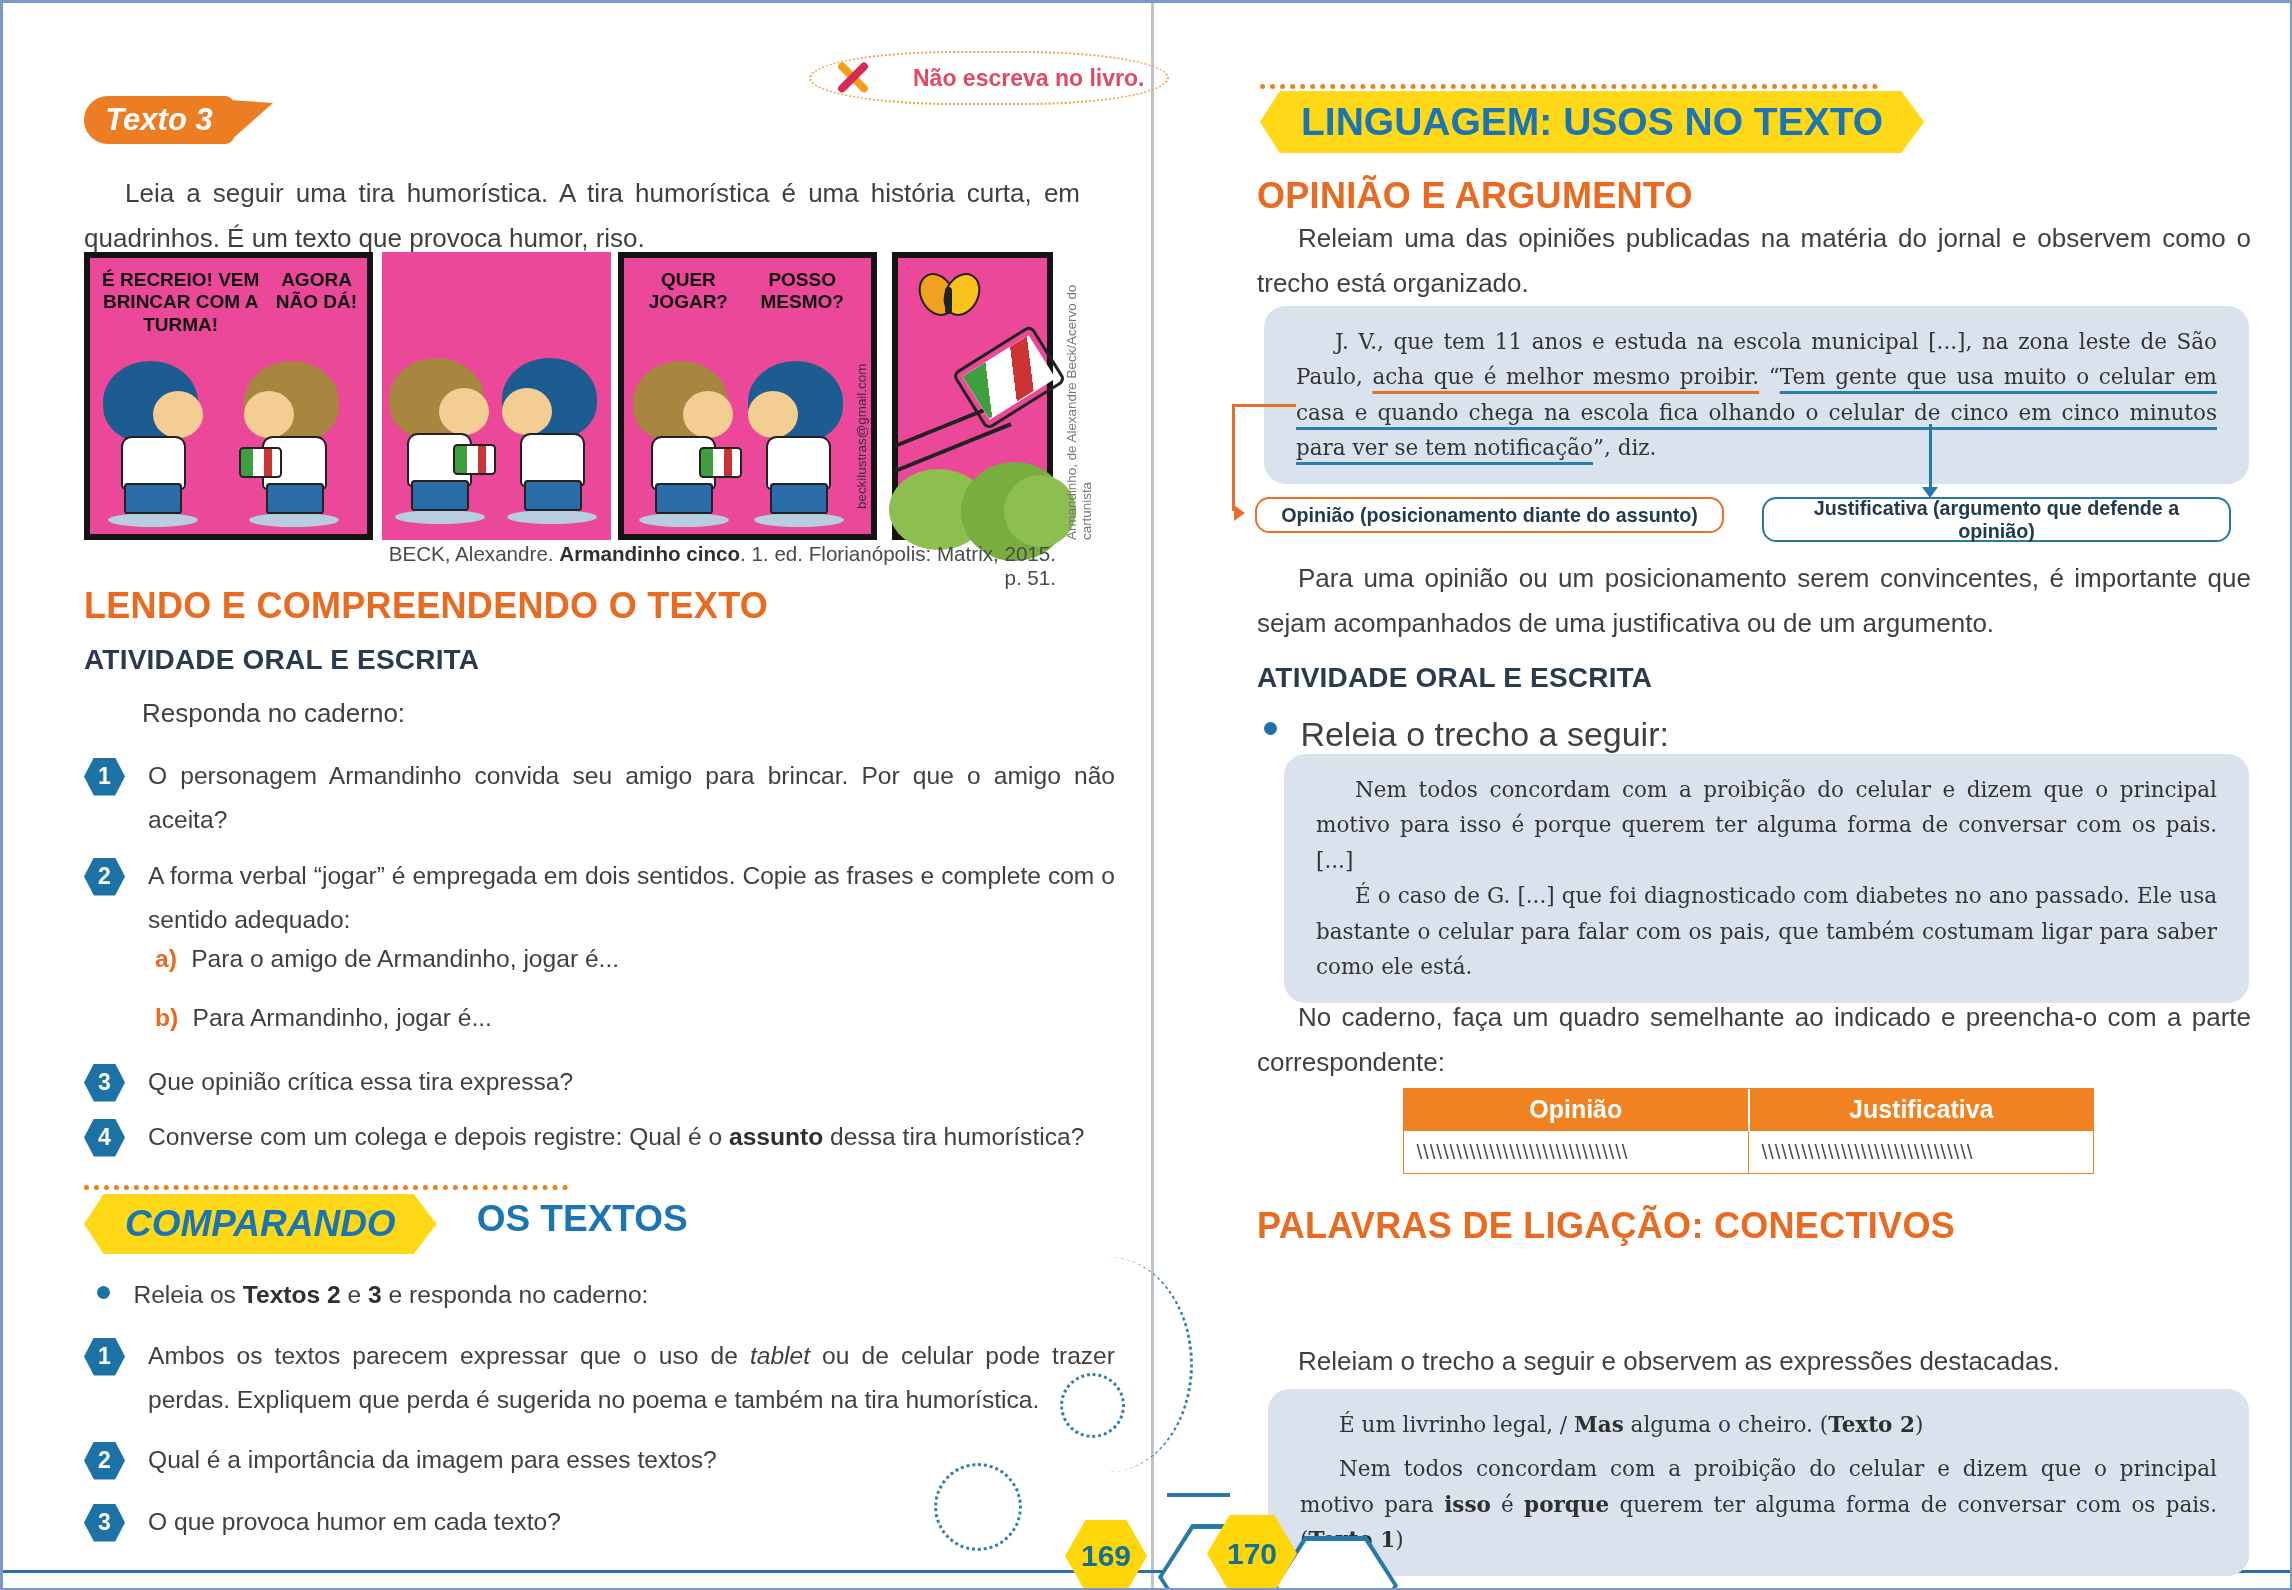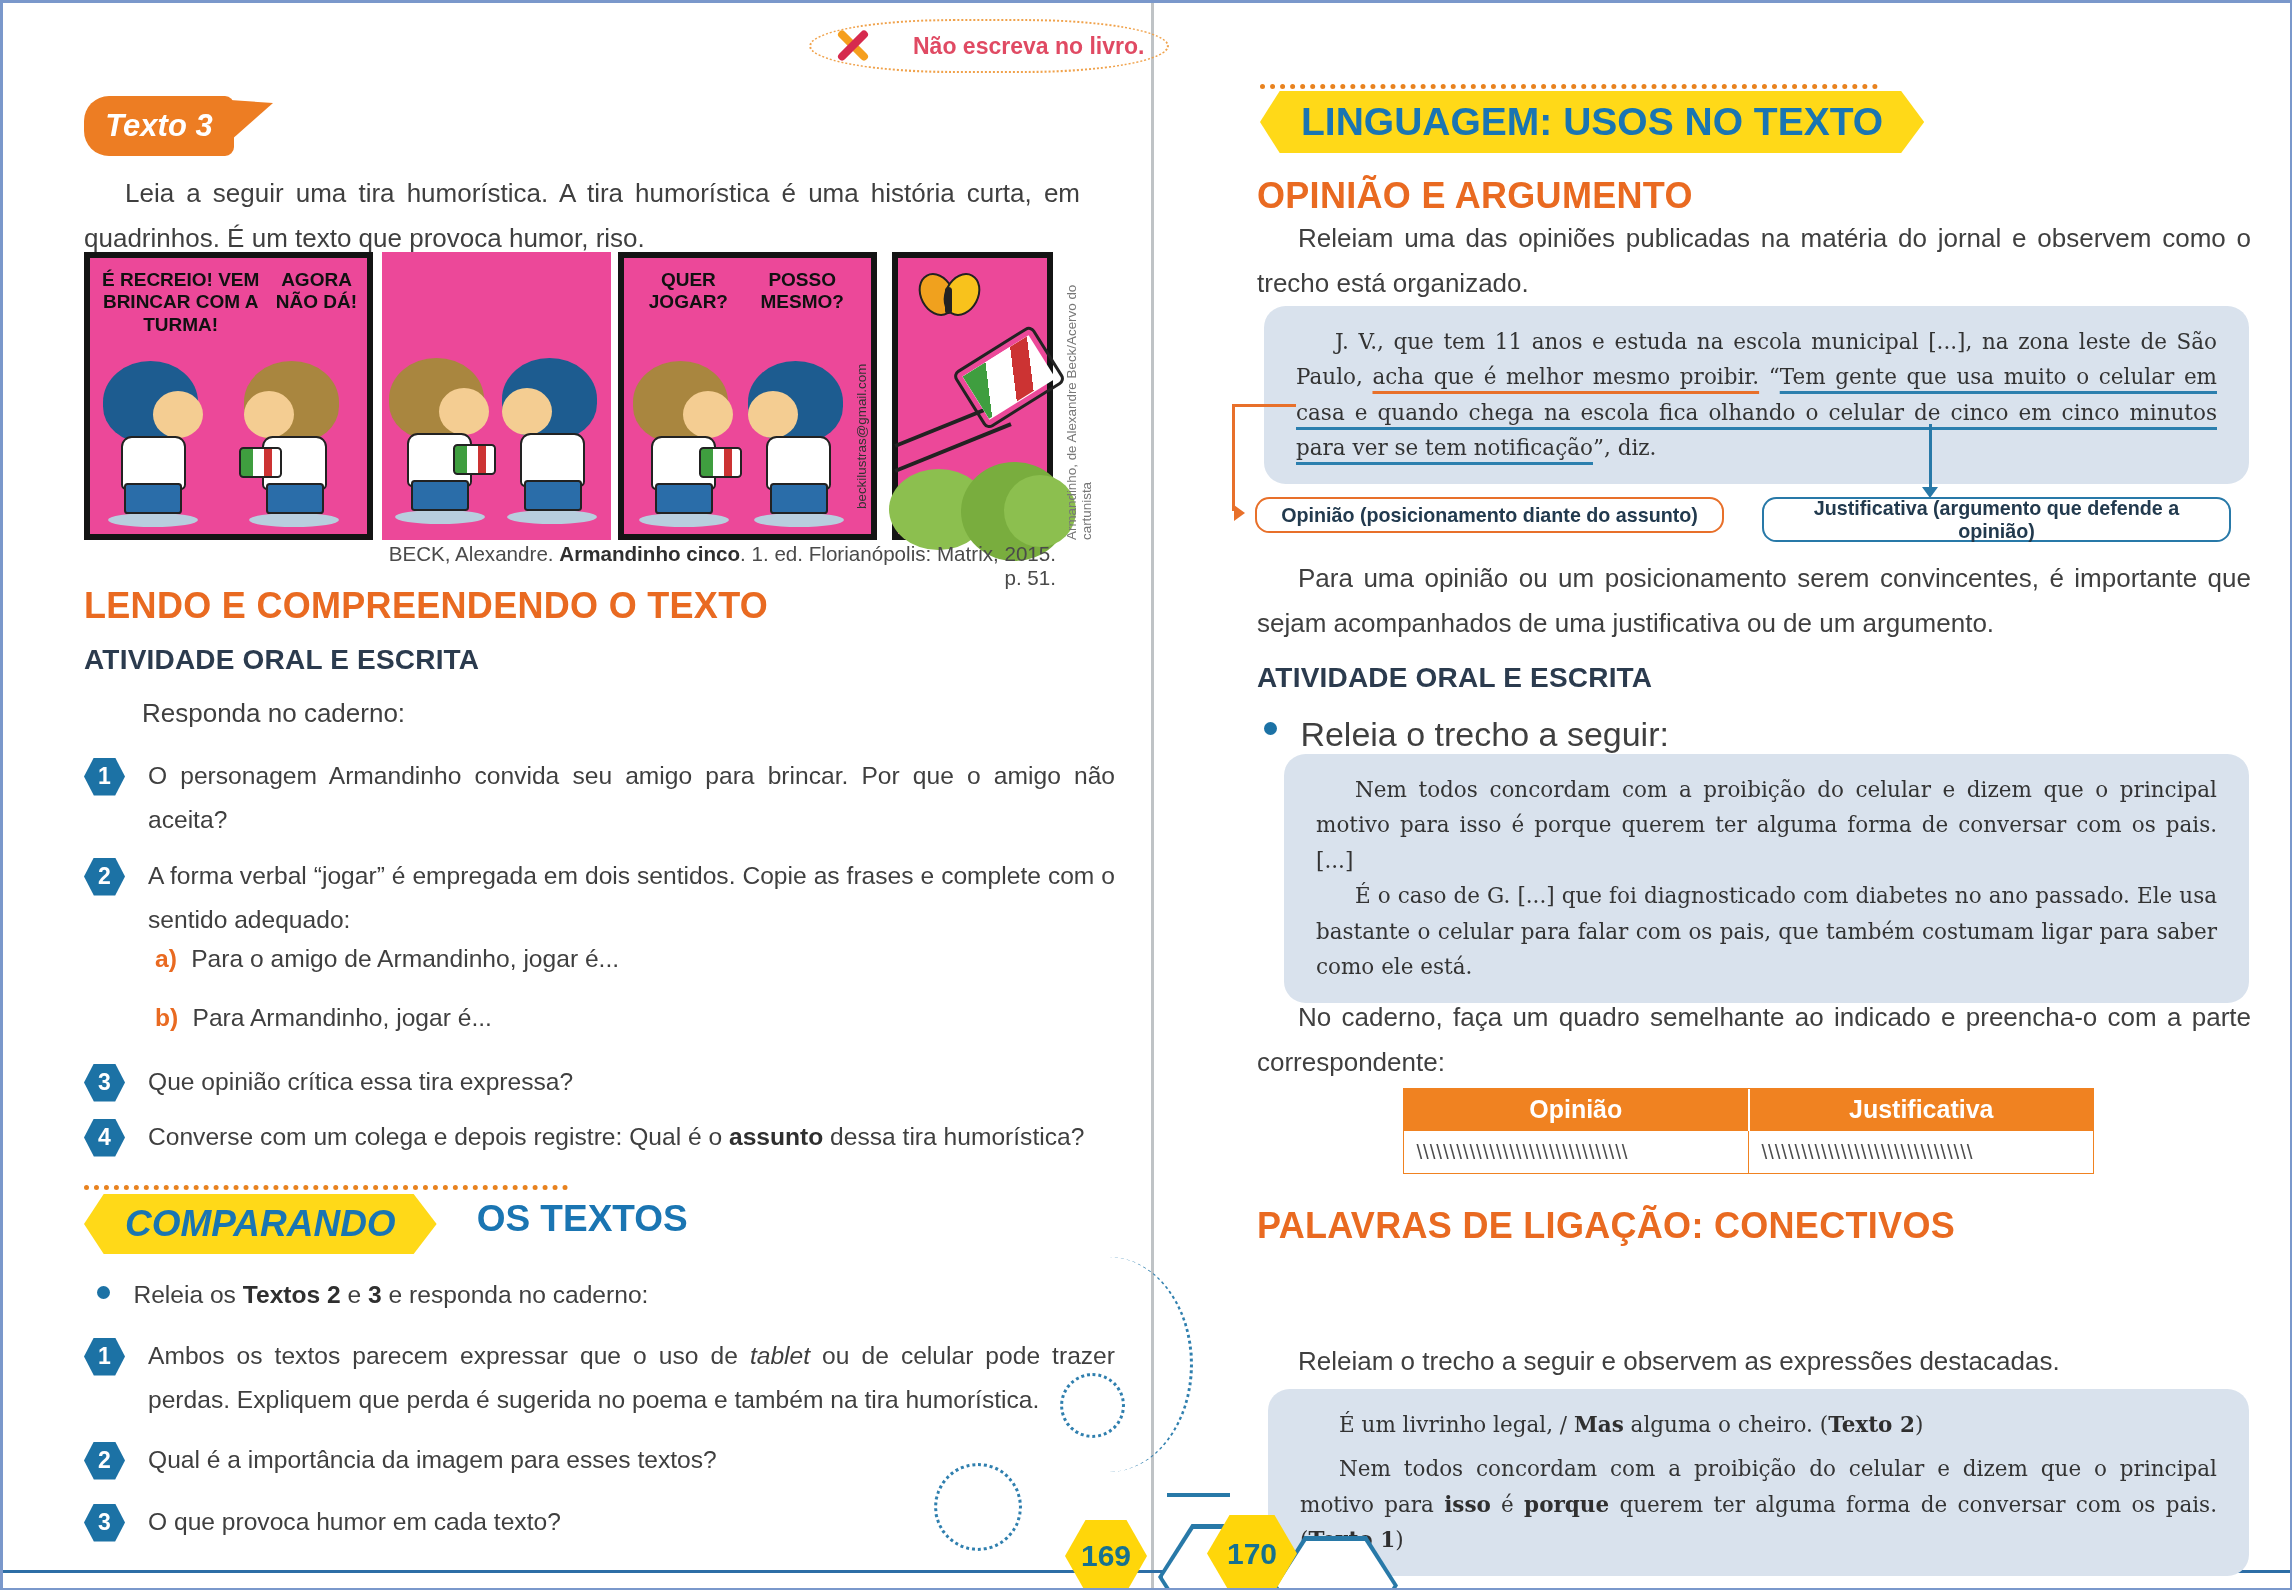--- a/index.html
+++ b/index.html
@@ -20,21 +20,21 @@
   
   .nowrite{display:flex;align-items:center;gap:9px;border:2.7px dotted #f0a24b;
     border-radius:50%/62%;padding:7.2px 23px;}
   .nowrite .txt{color:#e04a63;font-size:23px;font-weight:700;}
   .xmark{position:relative;width:36px;height:36px;}
   .xmark i{position:absolute;left:15px;top:-1.8px;width:8px;height:39px;border-radius:4.5px;display:block;}
   .xmark i.r{background:#d62a4e;transform:rotate(45deg);}
   .xmark i.o{background:#f59f1e;transform:rotate(-45deg);}
 
   
-  .texto3{position:absolute;left:81px;top:93px;width:150px;height:60px;background:#ed7d23;
+  .texto3{position:absolute;left:81px;top:93px;width:150px;height:48px;background:#ed7d23;
     border-radius:25px 9px 9px 25px;color:#fff;font-weight:800;font-style:italic;
     font-size:31px;display:flex;align-items:center;justify-content:center;}
   .texto3::after{content:"";position:absolute;right:-39px;top:3.6px;width:0;height:0;
     border-left:43px solid #ed7d23;border-top:3.6px solid transparent;border-bottom:38px solid transparent;}
 
   
   .strip{position:absolute;left:81px;top:249px;height:288px;display:flex;}
   .panel{position:relative;height:288px;background:#ec4899;box-sizing:border-box;}
   .pb{border:6.3px solid #141414;}
   .speech{position:absolute;top:10.7px;font-weight:800;font-size:19px;line-height:1.2;
@@ -114,21 +114,21 @@
   .dotc{position:absolute;border:3.6px dotted #2f7fae;border-radius:50%;}
   .dotarc{position:absolute;border-right:3.6px dotted #2f7fae;border-radius:0 100% 100% 0/0 50% 50% 0;}
 </style>
 </head>
 <body>
 
 <div class="sheet">
   <div class="divider"></div>
   <div class="bottomline"></div>
 
-  <div class="abs nowrite" style="left:806px;top:16px;gap:43px;">
+  <div class="abs nowrite" style="left:806px;top:48px;gap:43px;">
     <span class="xmark">
         <i class="o"></i>
         <i class="r"></i>
       </span>
     <span class="txt">Não escreva no livro.</span>
   </div>
 
   <div class="texto3">
     <span>Texto 3</span>
   </div>

